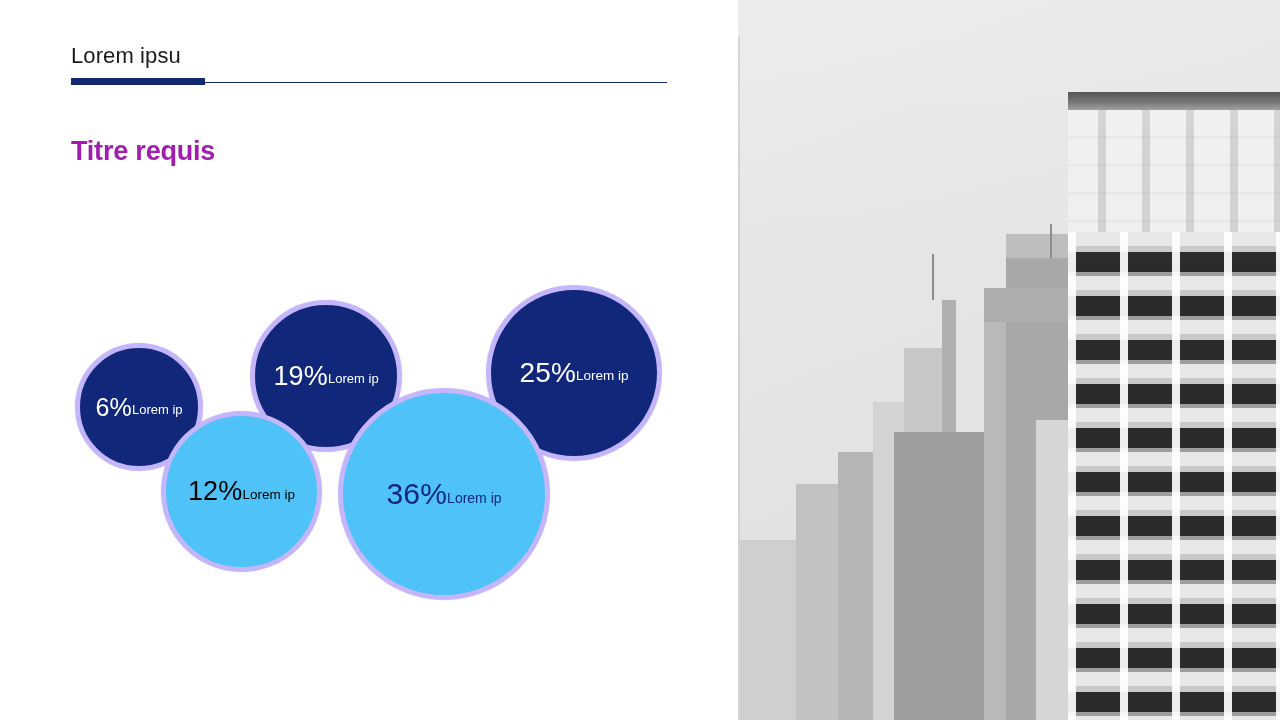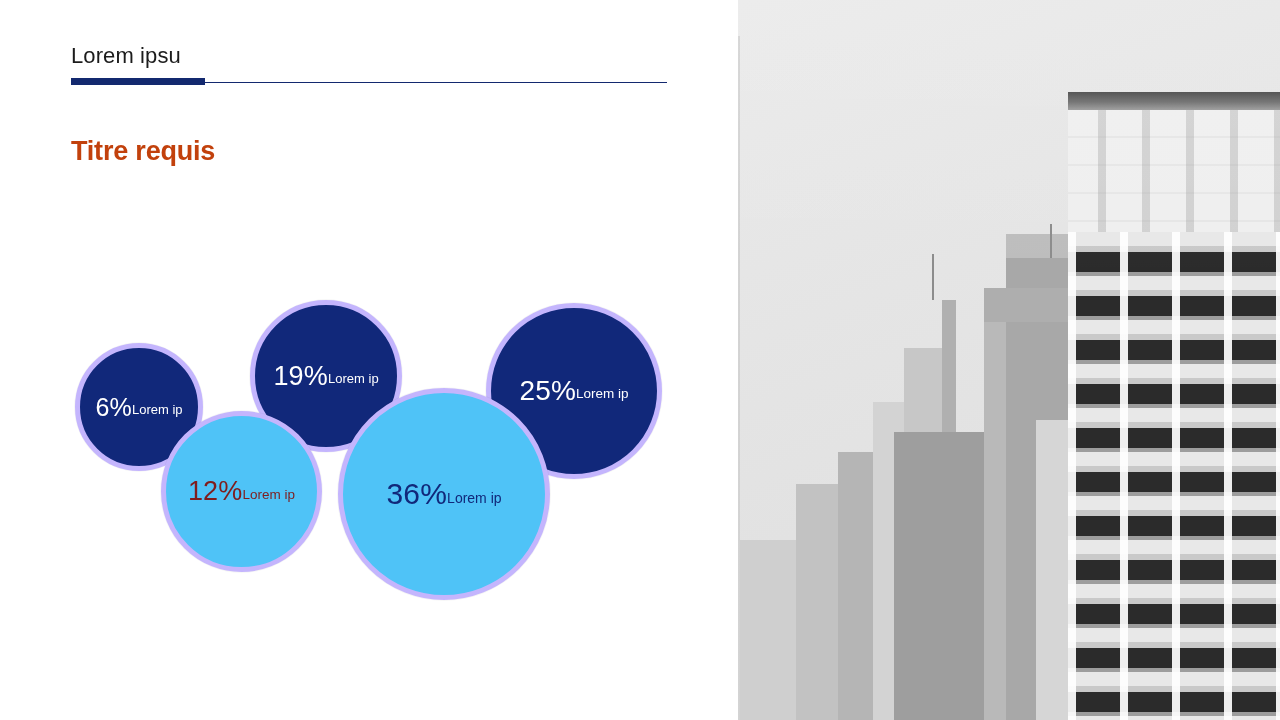--- a/index.html
+++ b/index.html
@@ -33,21 +33,21 @@
     background:#13296f;
   }
   .rule-thick{
     position:absolute;left:0;top:0;width:134px;height:7px;
     background:#13296f;
   }
 
   
   .title{
     position:absolute;left:71px;top:136px;
-    font-size:27px;font-weight:bold;color:#c2410c;
+    font-size:27px;font-weight:bold;color:#a21caf;
     letter-spacing:-.2px;white-space:nowrap;
   }
   .body-text{
     position:absolute;left:71px;top:190px;width:520px;
     font-size:13.5px;line-height:25.5px;color:#232323;
   }
   .body-text div{white-space:nowrap;}
 
   
   .bubbles{
@@ -72,25 +72,25 @@
 
   
   #b-6   {left:75px; top:343px; width:128px; height:128px; background:#11287a; color:#ffffff; z-index:3;}
   #b-6   .pct{font-size:25px;}
   #b-6   .cap{font-size:13px;margin-top:5px;}
 
   #b-19  {left:250px;top:300px; width:152px; height:152px; background:#11287a; color:#ffffff; z-index:4;}
   #b-19  .pct{font-size:27px;}
   #b-19  .cap{font-size:13px;margin-top:6px;}
 
-  #b-25  {left:486px;top:303px; width:176px; height:176px; background:#11287a; color:#ffffff; z-index:2;}
+  #b-25  {left:486px;top:285px; width:176px; height:176px; background:#11287a; color:#ffffff; z-index:2;}
   #b-25  .pct{font-size:28px;}
   #b-25  .cap{font-size:13.5px;margin-top:7px;}
 
-  #b-12  {left:161px;top:411px; width:161px; height:161px; background:#4fc3f7; color:#7f1d1d; z-index:6;}
+  #b-12  {left:161px;top:411px; width:161px; height:161px; background:#4fc3f7; color:#000000; z-index:6;}
   #b-12  .pct{font-size:27px;}
   #b-12  .cap{font-size:13.5px;margin-top:7px;}
 
   #b-36  {left:338px;top:388px; width:212px; height:212px; background:#4fc3f7; color:#11287a; z-index:5;}
   #b-36  .pct{font-size:30px;}
   #b-36  .cap{font-size:14px;margin-top:8px;}
 
   
   .photo{
     position:absolute;left:738px;top:0;width:542px;height:720px;

